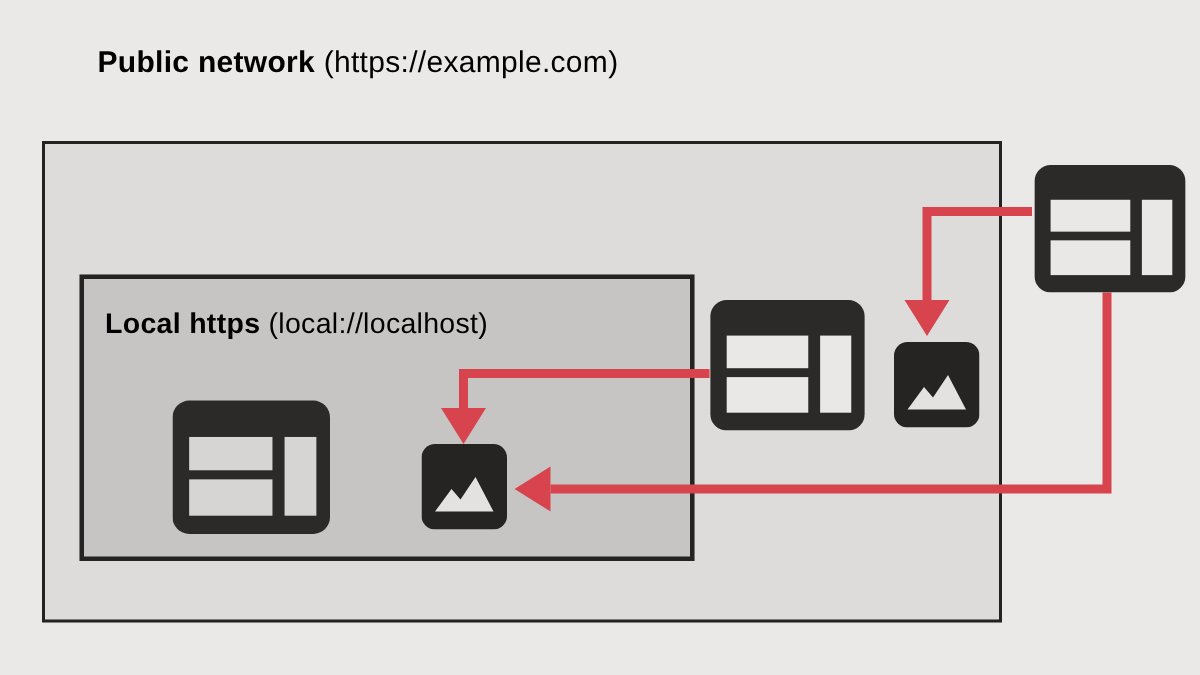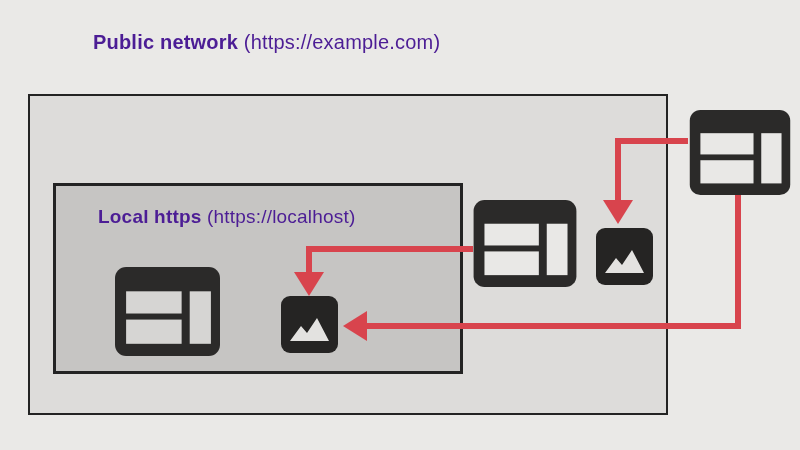--- a/index.html
+++ b/index.html
@@ -11,24 +11,23 @@
   .stage {
     position: relative;
     width: 800px;
     height: 450px;
     background: #eae9e7;
     overflow: hidden;
   }
   .zone-label {
     position: absolute;
     font-size: 20px;
-    color: #4c1d95;
+    color: #000000;
     white-space: nowrap;
     letter-spacing: 0.2px;
-    margin-left: 28px;
   }
   .zone-label .zl-name { font-weight: bold; }
   .zone-label .zl-suffix { font-weight: normal; }
   .box {
     position: absolute;
     box-sizing: border-box;
   }
   .box-private {
     left: 28px; top: 94px;
     width: 640px; height: 321px;
@@ -67,21 +66,21 @@
 <div class="stage">
 
   <div class="zone-label label-public">
     <span class="zl-name">Public network</span><span class="zl-suffix"> (https://example.com)</span>
   </div>
 
   <div class="box box-private"></div>
 
   <div class="box box-local"></div>
   <div class="zone-label label-local">
-    <span class="zl-name">Local https</span><span class="zl-suffix"> (https://localhost)</span>
+    <span class="zl-name">Local https</span><span class="zl-suffix"> (local://localhost)</span>
   </div>
 
   <svg class="arrows" width="800" height="450" viewBox="0 0 800 450">
 
     <g>
       <polyline points="688,141 618,141 618,202" fill="none" stroke="#d8444d" stroke-width="6"></polyline>
       <polygon points="603,200 633,200 618,224" fill="#d8444d"></polygon>
     </g>
 
     <g>

